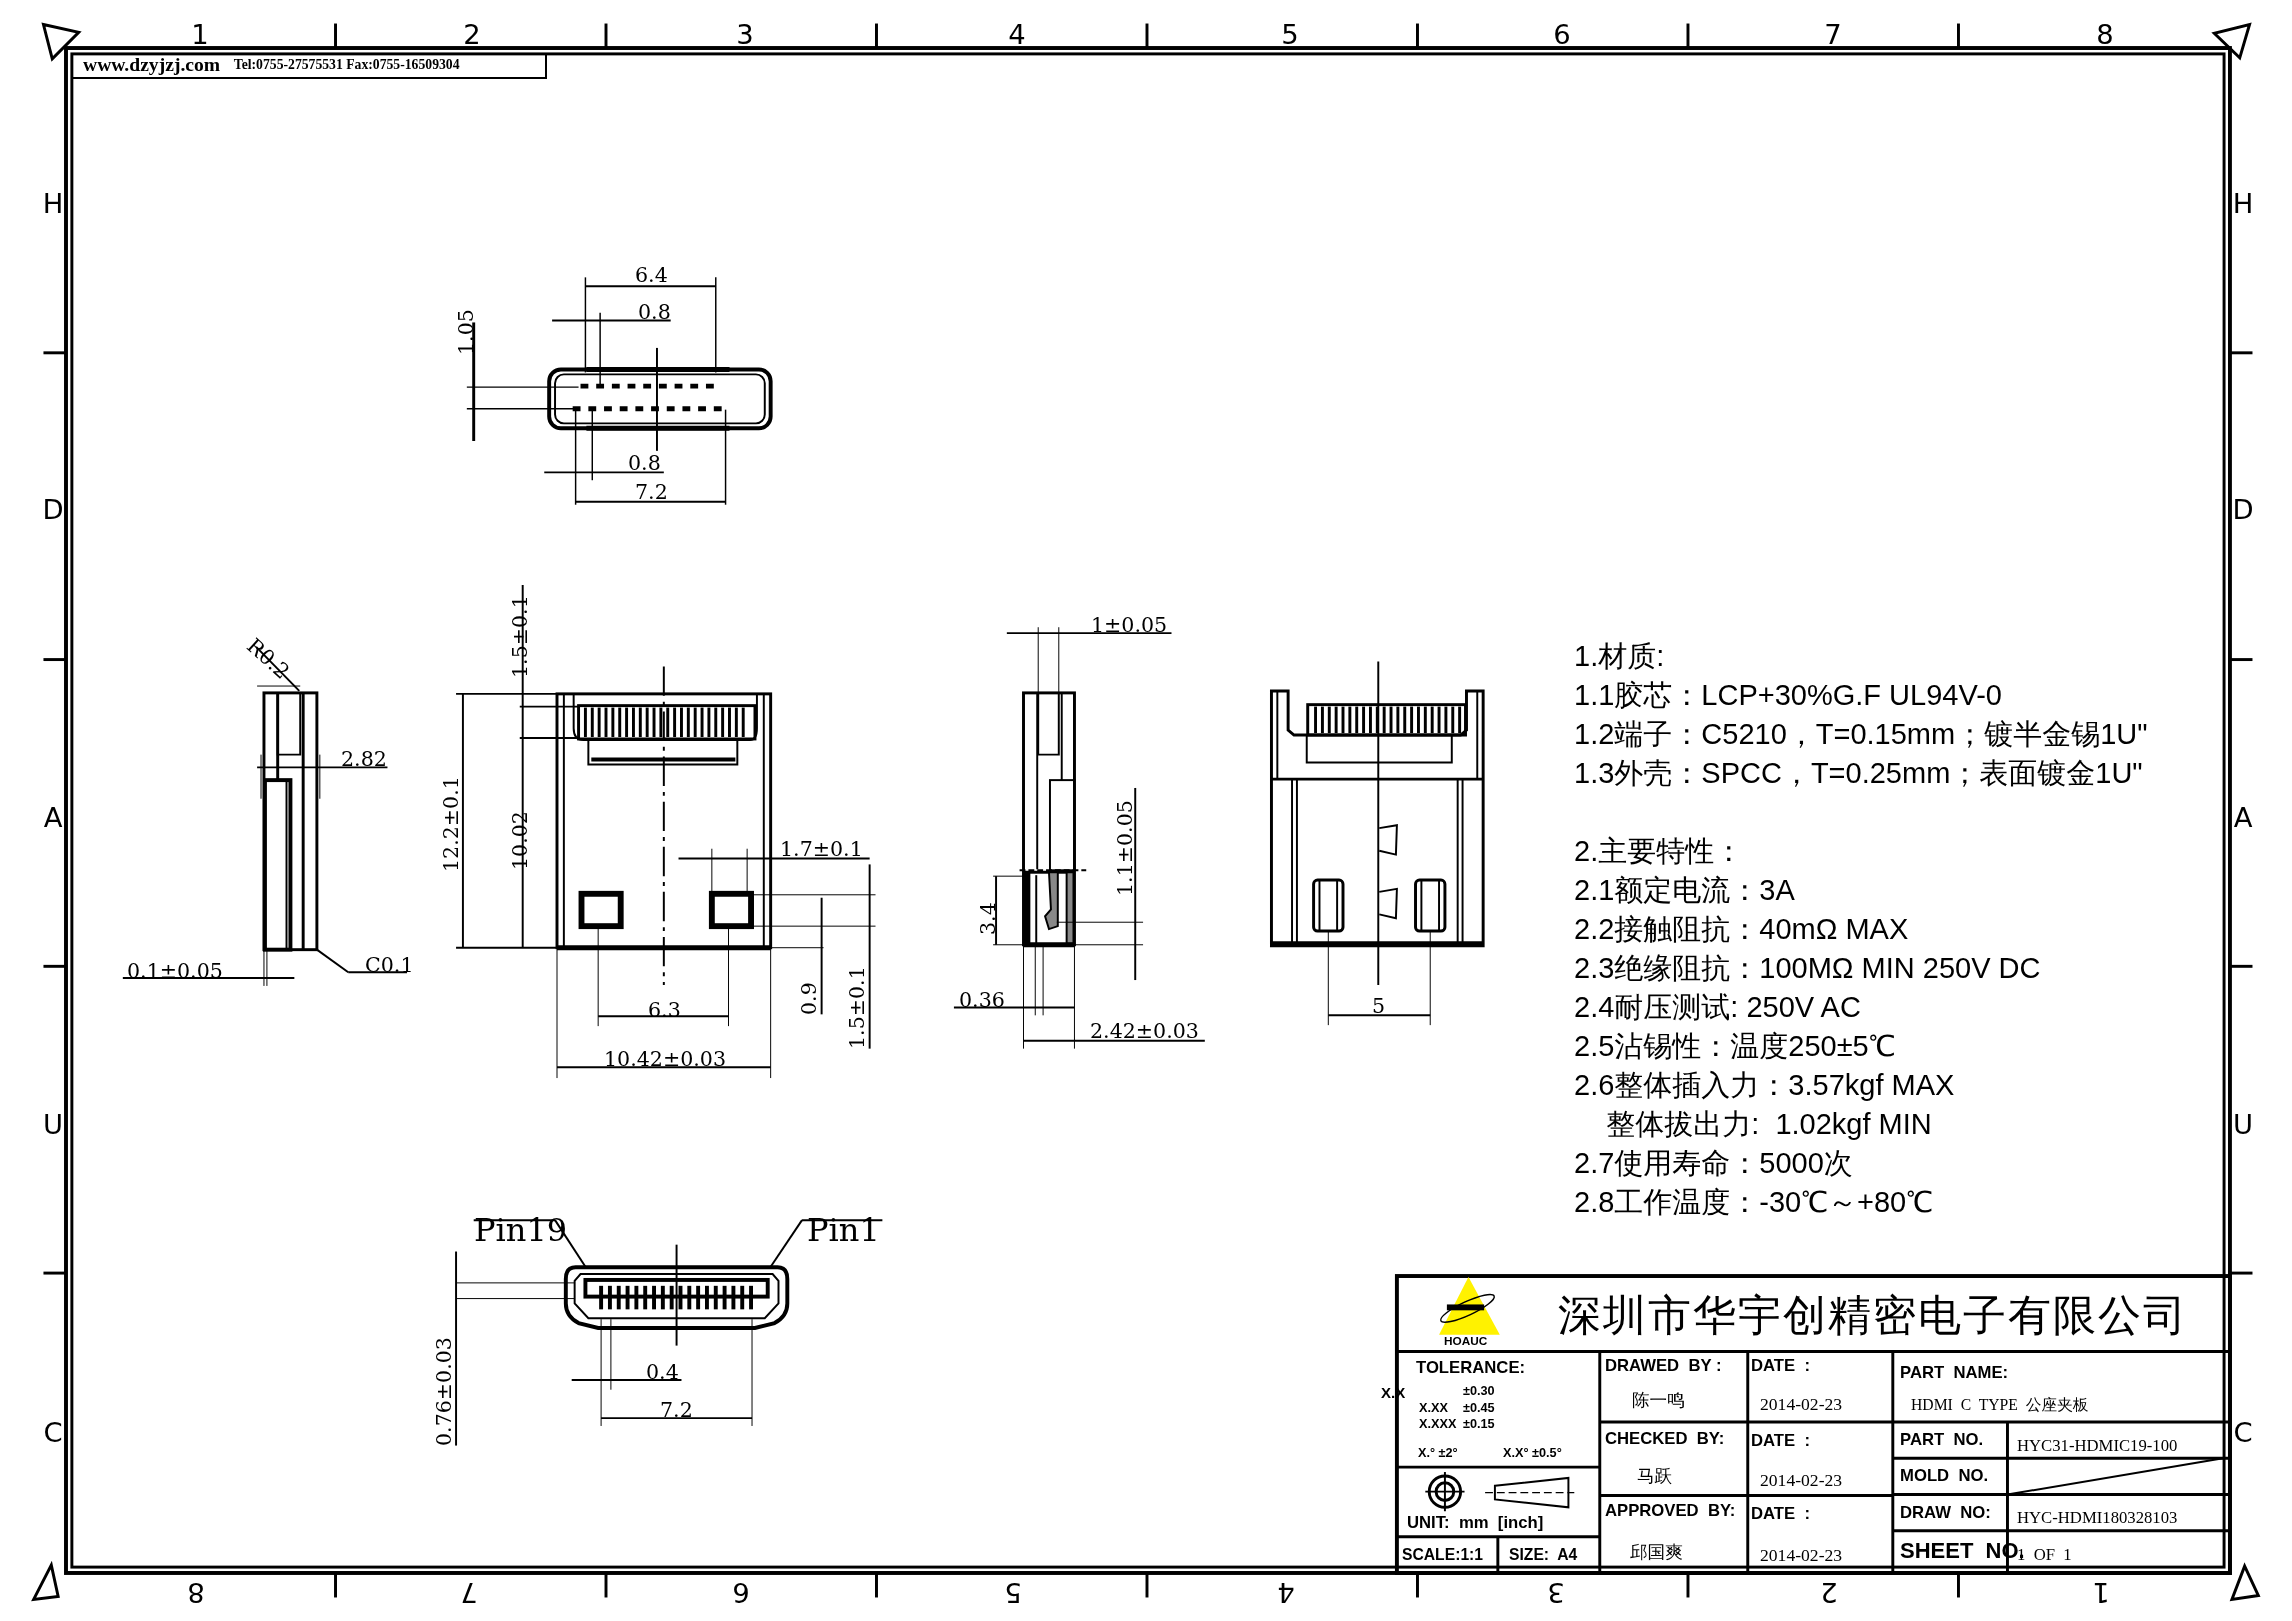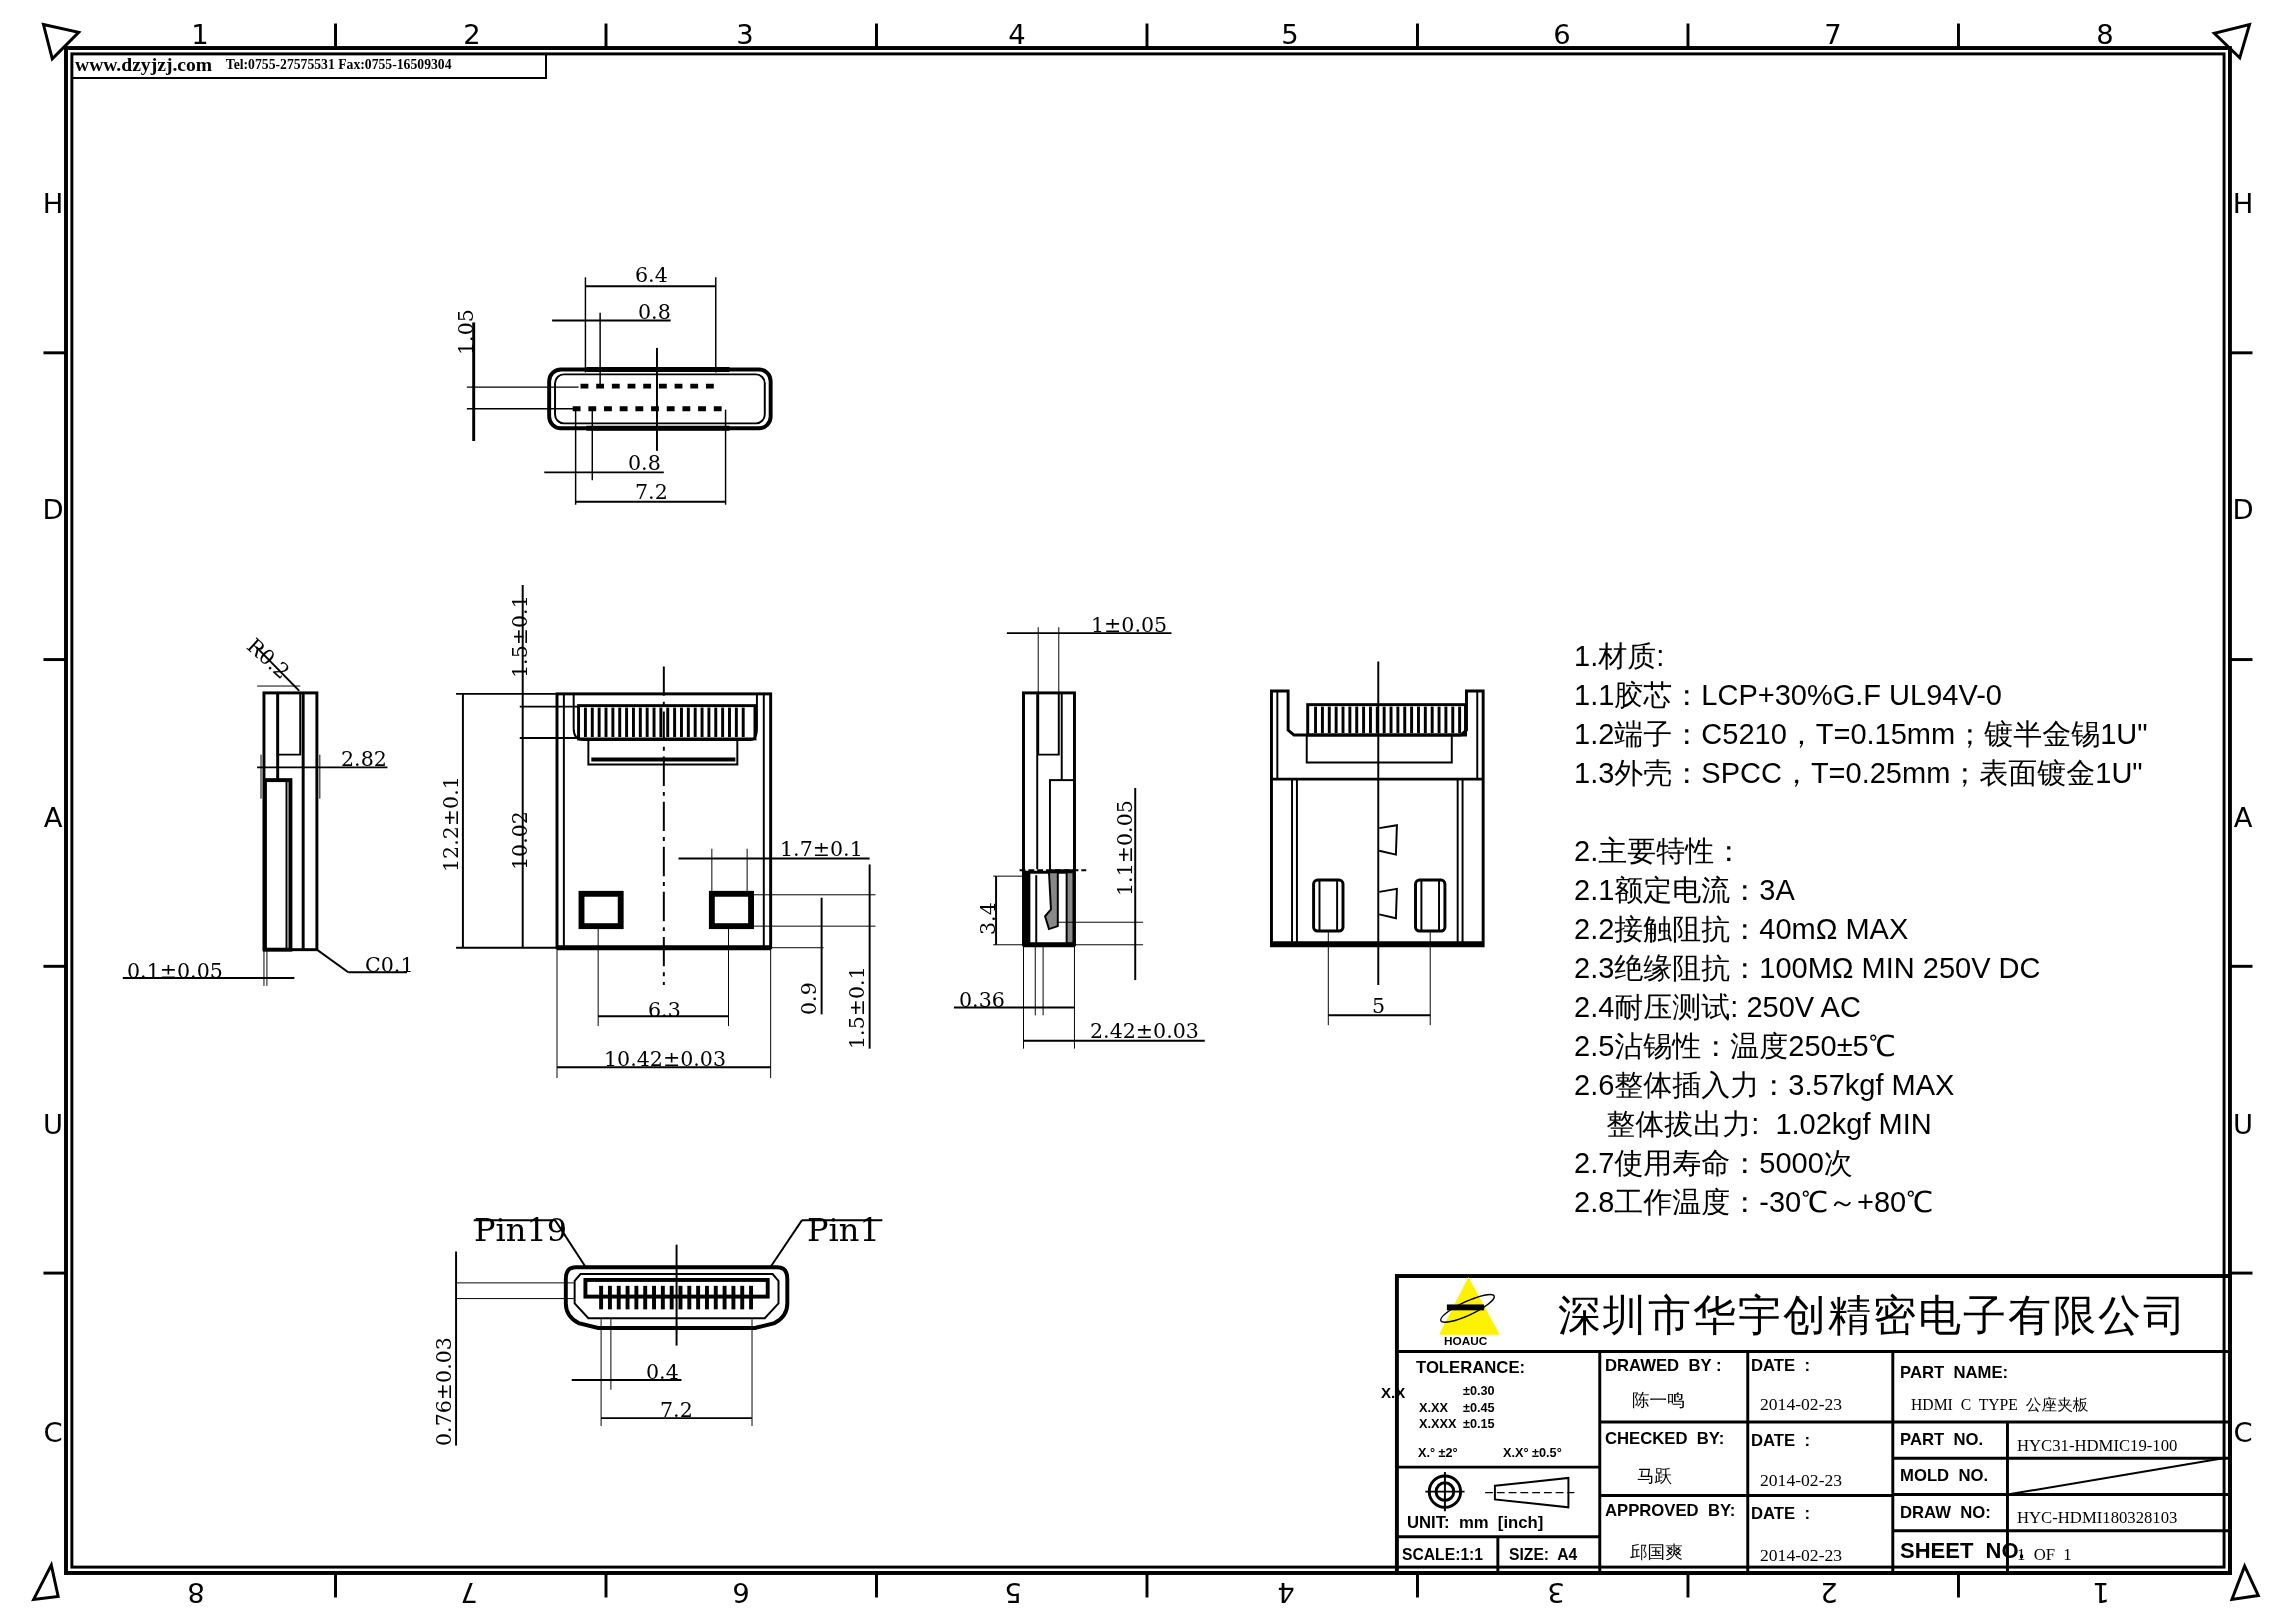--- a/index.html
+++ b/index.html
@@ -1,19 +1,19 @@
 <!DOCTYPE html>
 <html><head>
 <meta charset="utf-8">
 <style>
   html,body{margin:0;padding:0;background:#fff;}
   body{width:2293px;height:1621px;position:relative;overflow:hidden;font-family:"Liberation Serif",serif;color:#000;}
   .abs{position:absolute;}
   svg{position:absolute;left:0;top:0;}
-  .hdr{position:absolute;left:71px;top:53px;width:476px;height:25.5px;border:2px solid #000;border-top:none;border-left:none;font-family:"Liberation Serif",serif;font-weight:bold;display:flex;align-items:center;gap:13.7px;padding-left:4px;box-sizing:border-box;}
+  .hdr{position:absolute;left:71px;top:53px;width:476px;height:25.5px;border:2px solid #000;border-top:none;border-left:none;font-family:"Liberation Serif",serif;font-weight:bold;display:flex;align-items:center;gap:13.7px;padding-left:12px;box-sizing:border-box;}
   .hdr .url{font-size:19.6px;}
   .hdr .tel{font-size:13.7px;}
   .border-lbl{position:absolute;font-family:"DejaVu Sans",sans-serif;font-size:27.4px;line-height:1;transform:translate(-50%,-50%);}
   .border-lbl.rot{transform:translate(-50%,-50%) rotate(180deg);}
   .dim{position:absolute;font-family:"DejaVu Serif",serif;font-size:20.6px;line-height:1;white-space:nowrap;}
   .dim.v{transform-origin:left top;transform:rotate(-90deg);}
   .pin{position:absolute;font-family:"DejaVu Serif",serif;font-size:32px;line-height:1;margin-top:32px;}
   .notes{position:absolute;left:1574px;top:637px;font-family:"Liberation Sans",sans-serif;font-size:29px;line-height:39px;}
   .notes .ln{white-space:nowrap;height:39px;}
   .notes .gap{height:39px;}

